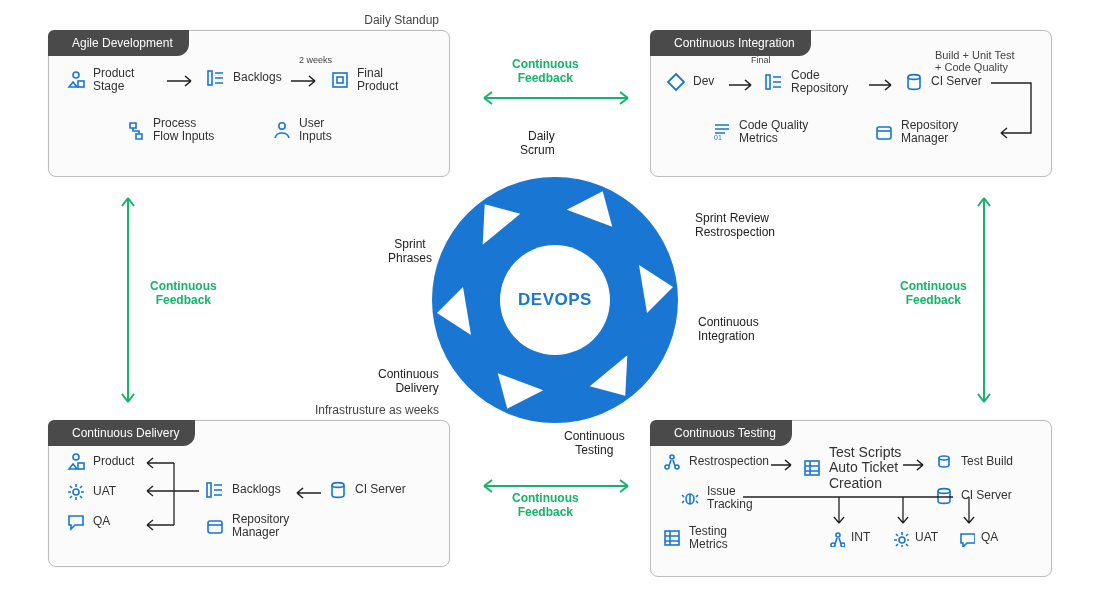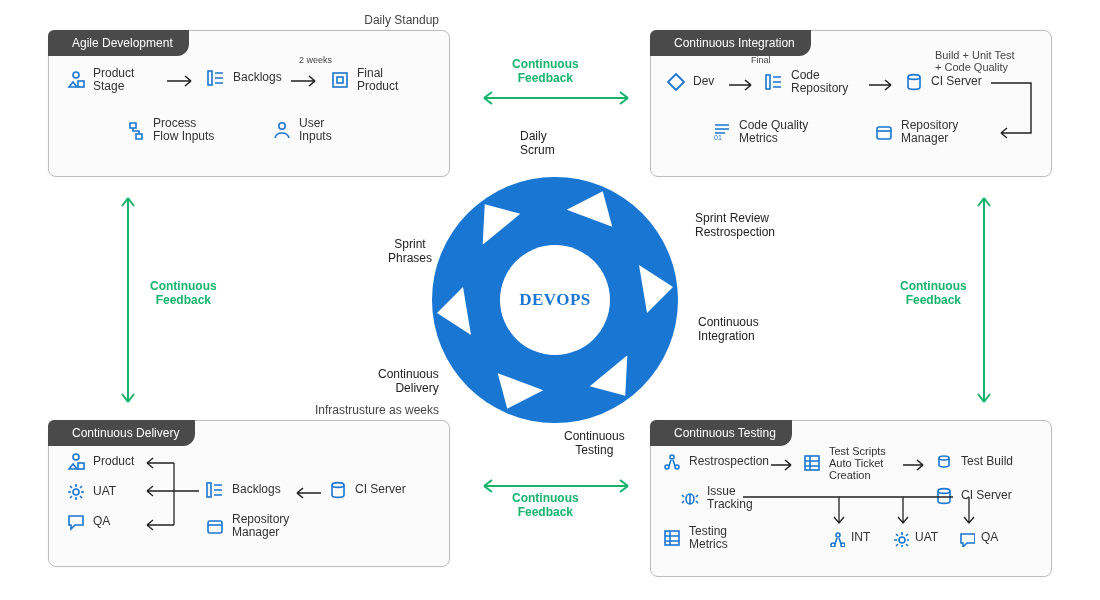--- a/index.html
+++ b/index.html
@@ -40,21 +40,21 @@
   position:absolute;display:flex;align-items:center;gap:6px;
 }
 .it .tx{line-height:1.1;}
 .ic{color:var(--blue);display:inline-flex}
 .ic svg{width:22px;height:22px;display:block}
 
 .flowarr{position:absolute;color:#222}
 .flowarr svg{display:block}
 
 .cycle{
-  position:absolute;left:410px;top:155px;width:290px;height:290px;font-family:Liberation Serif, serif;
+  position:absolute;left:410px;top:155px;width:290px;height:290px;
 }
 .cycle .ring{
   position:absolute;inset:22px;border-radius:50%;
   background:var(--blue);
 }
 .cycle .hole{
   position:absolute;inset:90px;border-radius:50%;background:#fff;
   display:flex;align-items:center;justify-content:center;
 }
 .cycle .hole span{color:var(--blue);font-weight:800;font-size:17px;letter-spacing:.5px}
@@ -351,21 +351,21 @@
       <svg width="28" height="12">
           <path d="M0 6h20m0 0l-6-5m6 5l-6 5" stroke="#222" stroke-width="1.6" fill="none"></path>
         </svg>
     </div>
     <div class="it" style="left:150px;top:-6px">
       <span class="ic">
           <svg>
             <use href="#i-sheet"></use>
           </svg>
         </span>
-      <span class="tx" style="white-space:pre;font-size:11px">Test Scripts
+      <span class="tx" style="white-space:pre;font-size:14px">Test Scripts
 Auto Ticket
 Creation</span>
     </div>
     <div class="flowarr" style="left:252px;top:8px">
       <svg width="28" height="12">
           <path d="M0 6h20m0 0l-6-5m6 5l-6 5" stroke="#222" stroke-width="1.6" fill="none"></path>
         </svg>
     </div>
     <div class="it" style="left:282px;top:0px">
       <span class="ic">
@@ -465,21 +465,21 @@
   <div class="wedge" style="transform:rotate(300deg) translate(84px,-35px)">
     <svg>
         <path d="M0 0 L34 22 L8 48 Z" fill="#fff"></path>
       </svg>
     </div>
   <div class="hole">
       <span>DEVOPS</span>
     </div>
 </div>
 
-<div class="cycle-label" style="left:520px;top:130px;white-space:pre;text-align:left">Daily
+<div class="cycle-label" style="left:520px;top:130px;white-space:pre;text-align:right">Daily
 Scrum</div>
 <div class="cycle-label" style="left:695px;top:212px;white-space:pre">Sprint Review
 Restrospection</div>
 <div class="cycle-label" style="left:698px;top:316px;white-space:pre">Continuous
 Integration</div>
 <div class="cycle-label" style="left:564px;top:430px;white-space:pre;text-align:center">Continuous
 Testing</div>
 <div class="cycle-label" style="left:378px;top:368px;white-space:pre;text-align:right">Continuous
 Delivery</div>
 <div class="cycle-label" style="left:388px;top:238px;white-space:pre;text-align:center">Sprint

